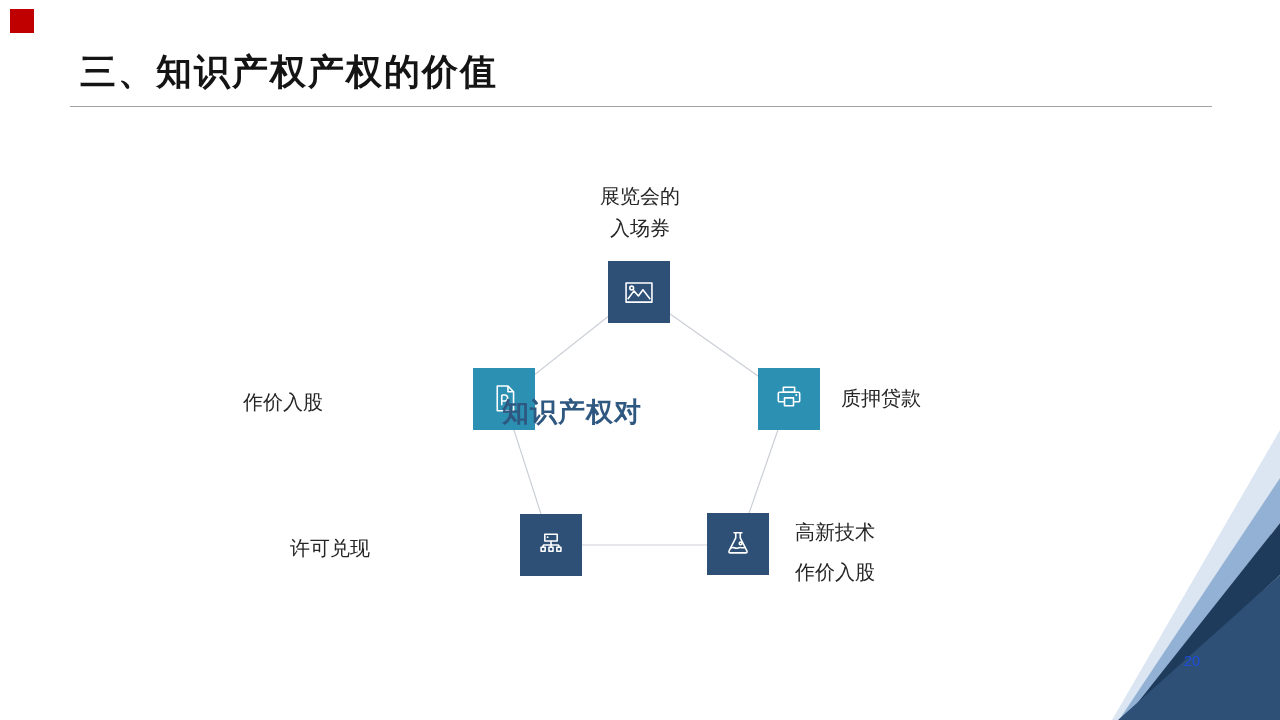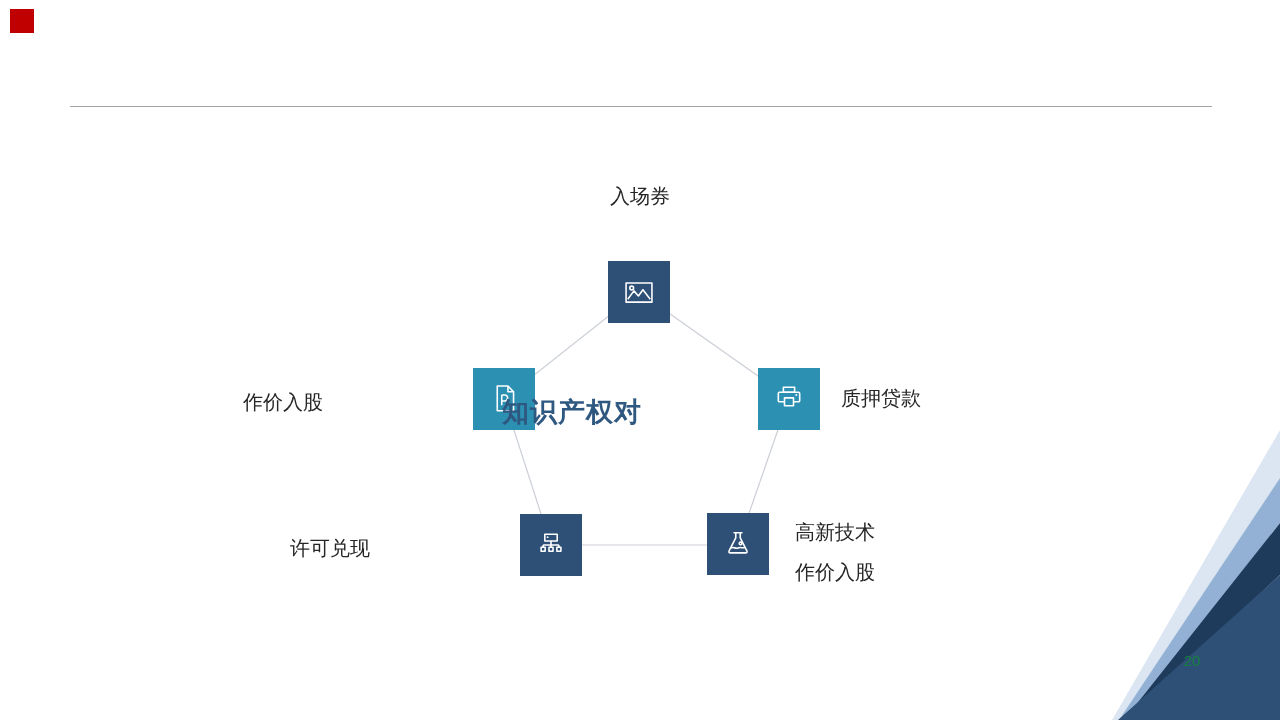--- a/index.html
+++ b/index.html
@@ -28,42 +28,44 @@
   .label-left{left:243px;top:386px;width:200px;text-align:left;}
   .label-right{left:841px;top:382px;}
   .label-bl{left:290px;top:532px;width:200px;text-align:left;}
   .label-br{left:795px;top:512px;line-height:40px;}
 
   .center-title{position:absolute;left:502px;top:397px;width:280px;
     font-size:27px;font-weight:bold;color:#2F5880;line-height:31px;letter-spacing:1px;}
 
   .corner-deco{position:absolute;right:0;bottom:0;display:block;}
   .page-number{position:absolute;left:1176px;top:652px;width:32px;text-align:center;
-    color:#15803d;font-size:15px;}
+    color:#1d4ed8;font-size:15px;}
 </style>
 </head>
 <body>
 
 <div class="slide">
 
   <div class="accent-square"></div>
 
+  <h1 class="slide-title">三、知识产权产权的价值</h1>
   <div class="title-rule"></div>
 
   <svg class="connectors" width="1280" height="720" viewBox="0 0 1280 720">
     <g stroke="#CBCFD6" stroke-width="1.2">
       <line x1="639" y1="292" x2="504" y2="399"></line>
       <line x1="639" y1="292" x2="789" y2="398"></line>
       <line x1="504" y1="399" x2="551" y2="545"></line>
       <line x1="789" y1="398" x2="738" y2="545"></line>
       <line x1="551" y1="545" x2="738" y2="545"></line>
     </g>
   </svg>
 
   <div class="node-label label-top">
+    <div>展览会的</div>
     <div>入场券</div>
   </div>
   <div class="node-label label-left">作价入股</div>
   <div class="node-label label-right">质押贷款</div>
   <div class="node-label label-bl">许可兑现</div>
   <div class="node-label label-br">
     <div>高新技术</div>
     <div>作价入股</div>
   </div>
 

